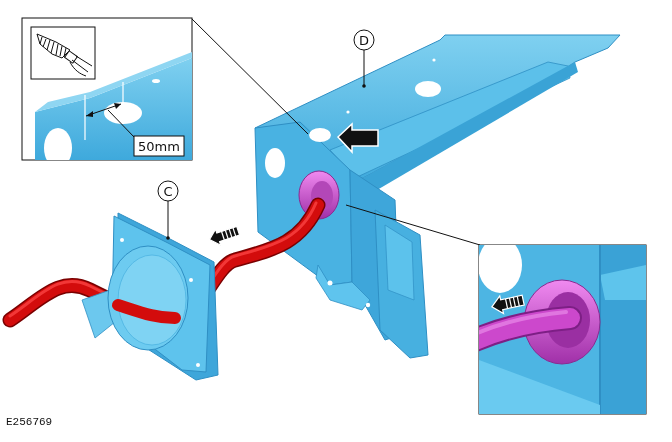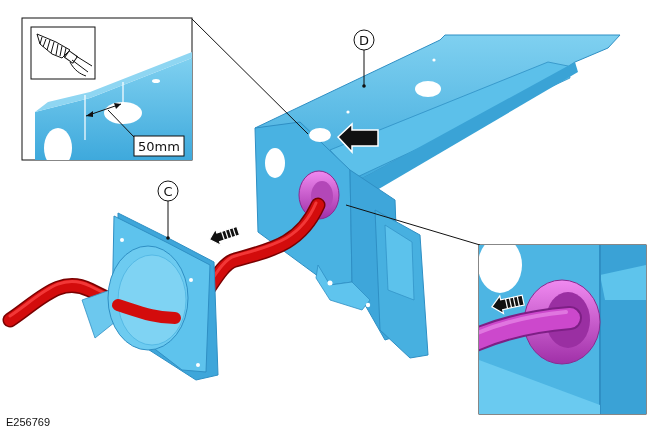--- a/index.html
+++ b/index.html
@@ -1,21 +1,21 @@
 <!DOCTYPE html>
 <html><head>
 <meta charset="utf-8">
 <style>
   html, body { margin: 0; padding: 0; background: #ffffff; }
   body { width: 672px; height: 442px; position: relative; overflow: hidden;
          font-family: "Liberation Sans", sans-serif; }
   #canvas { position: absolute; left: 0; top: 0; width: 672px; height: 442px; }
   .callout-label { font-family: "DejaVu Sans", sans-serif; font-size: 13px; fill: #111; }
   .dim-label { font-family: "DejaVu Sans", sans-serif; font-size: 13px; fill: #111; }
-  .figure-id { position: absolute; left: 6px; top: 416px; font-family: Liberation Sans, sans-serif;
+  .figure-id { position: absolute; left: 6px; top: 416px; font-family: Liberation Mono, monospace;
                font-size: 11px; color: #111; line-height: 12px; }
 </style>
 </head>
 <body>
 
 <svg id="canvas" viewBox="0 0 672 442" xmlns="http://www.w3.org/2000/svg">
   <defs>
     <linearGradient id="gBr" x1="0" y1="0" x2="0" y2="1">
       <stop offset="0" stop-color="#7fd0f0"></stop>
       <stop offset="1" stop-color="#3ea9dc"></stop>

